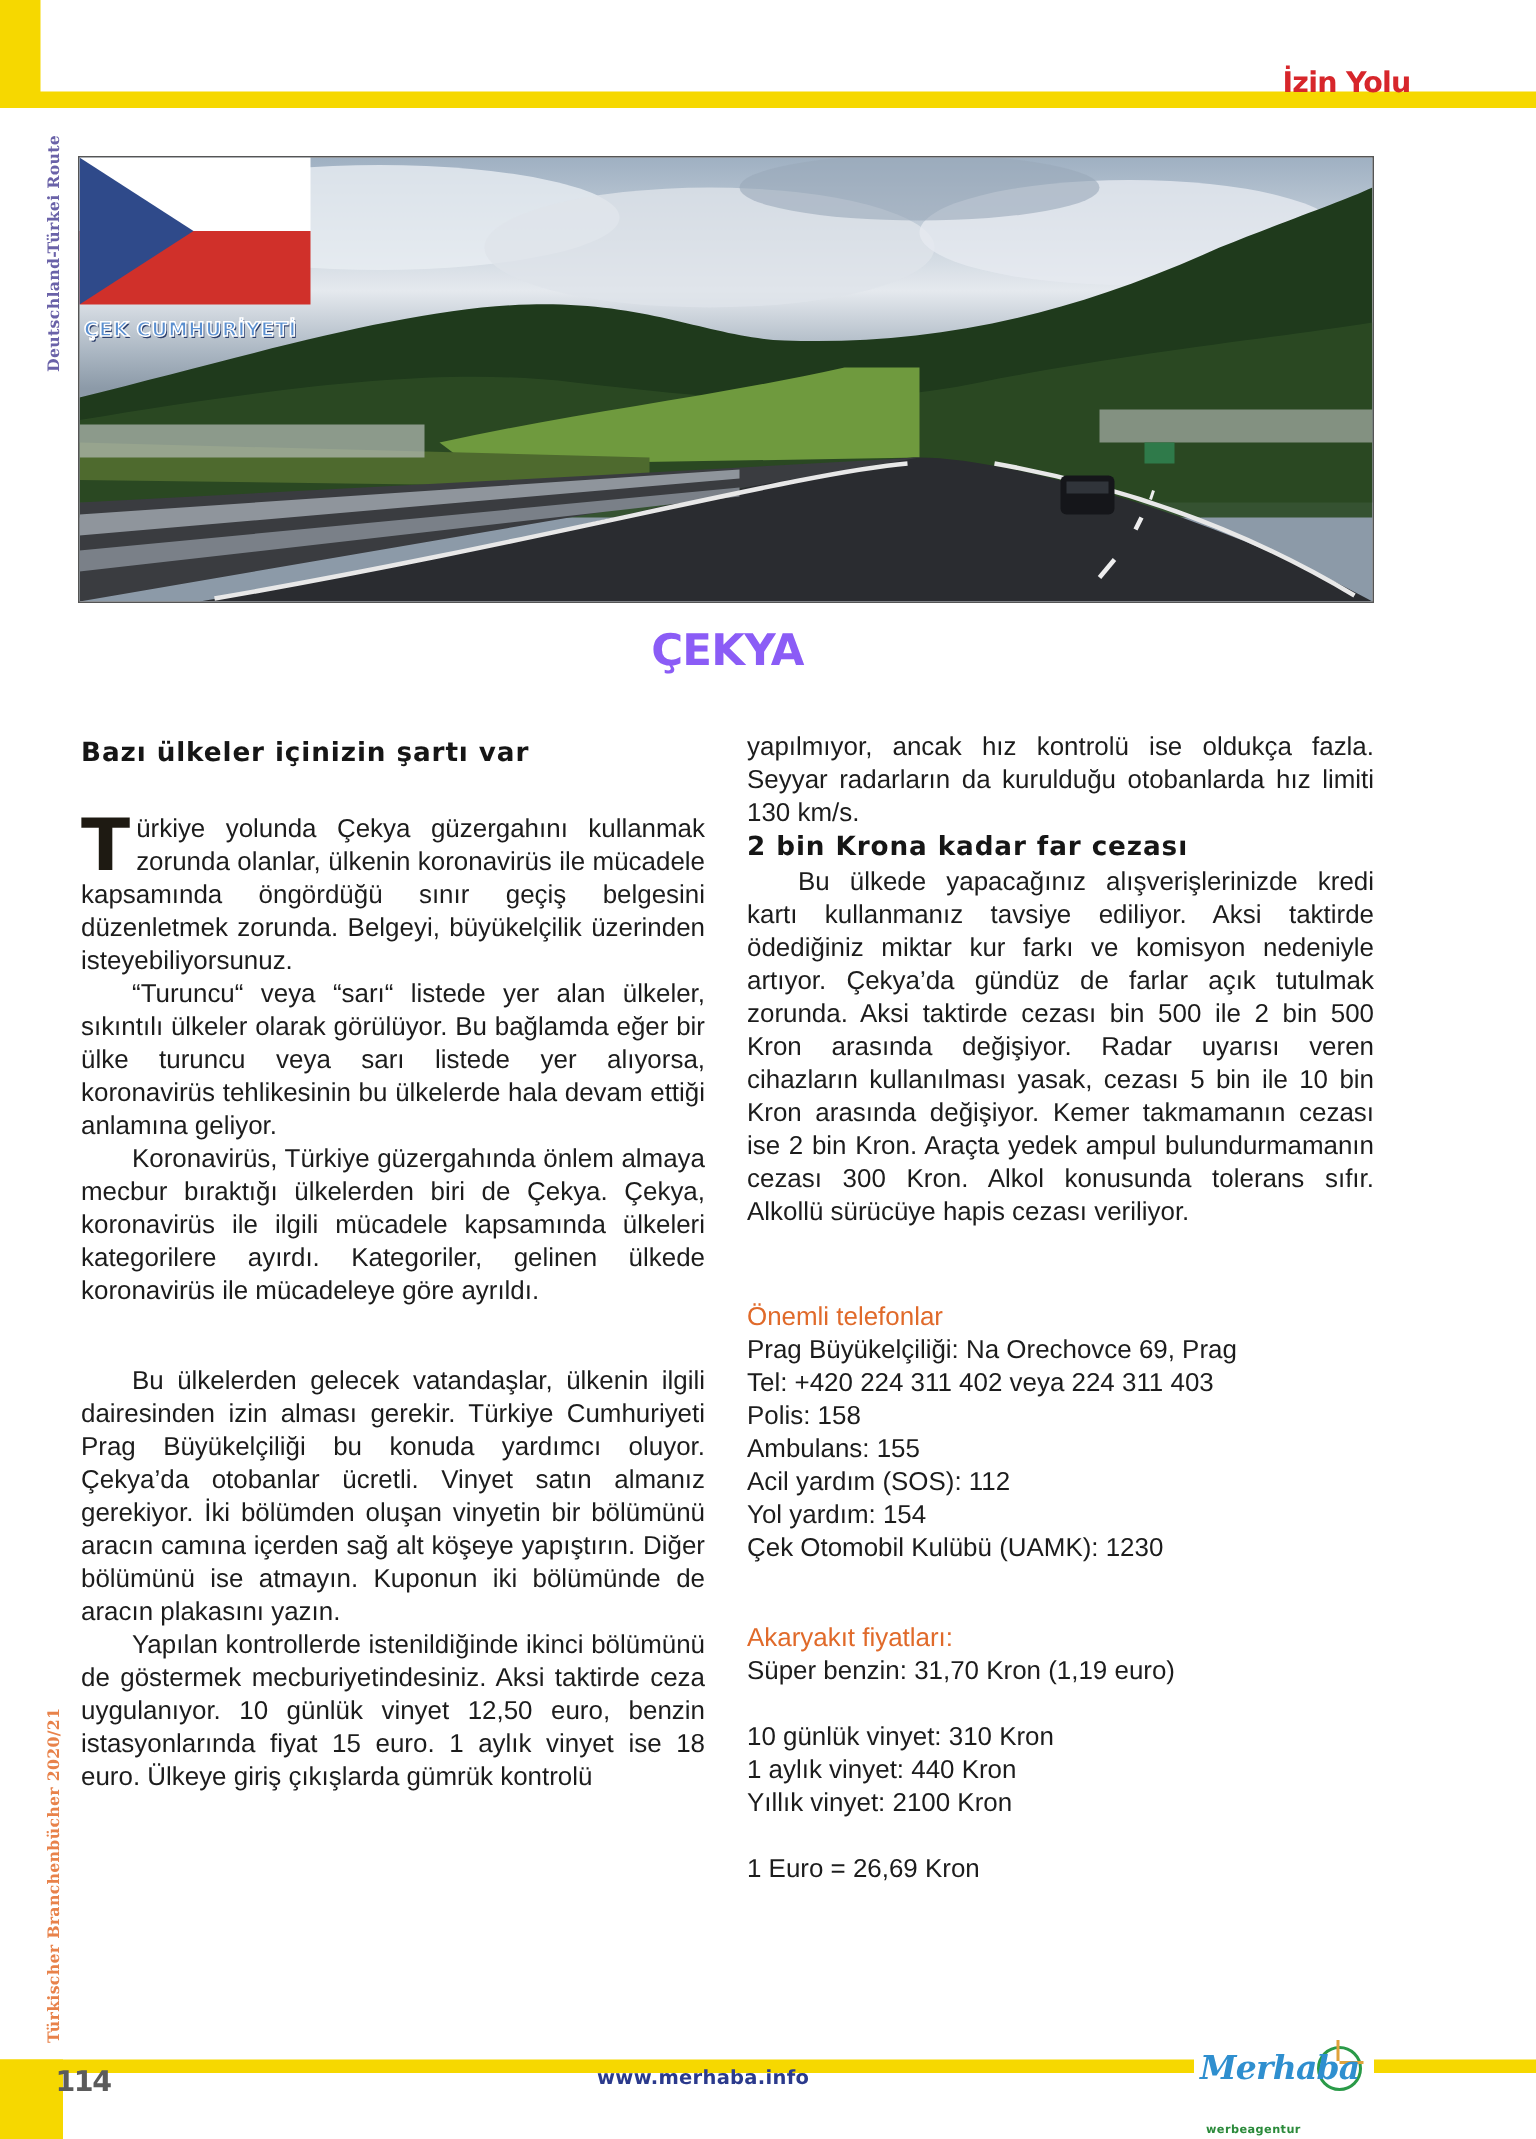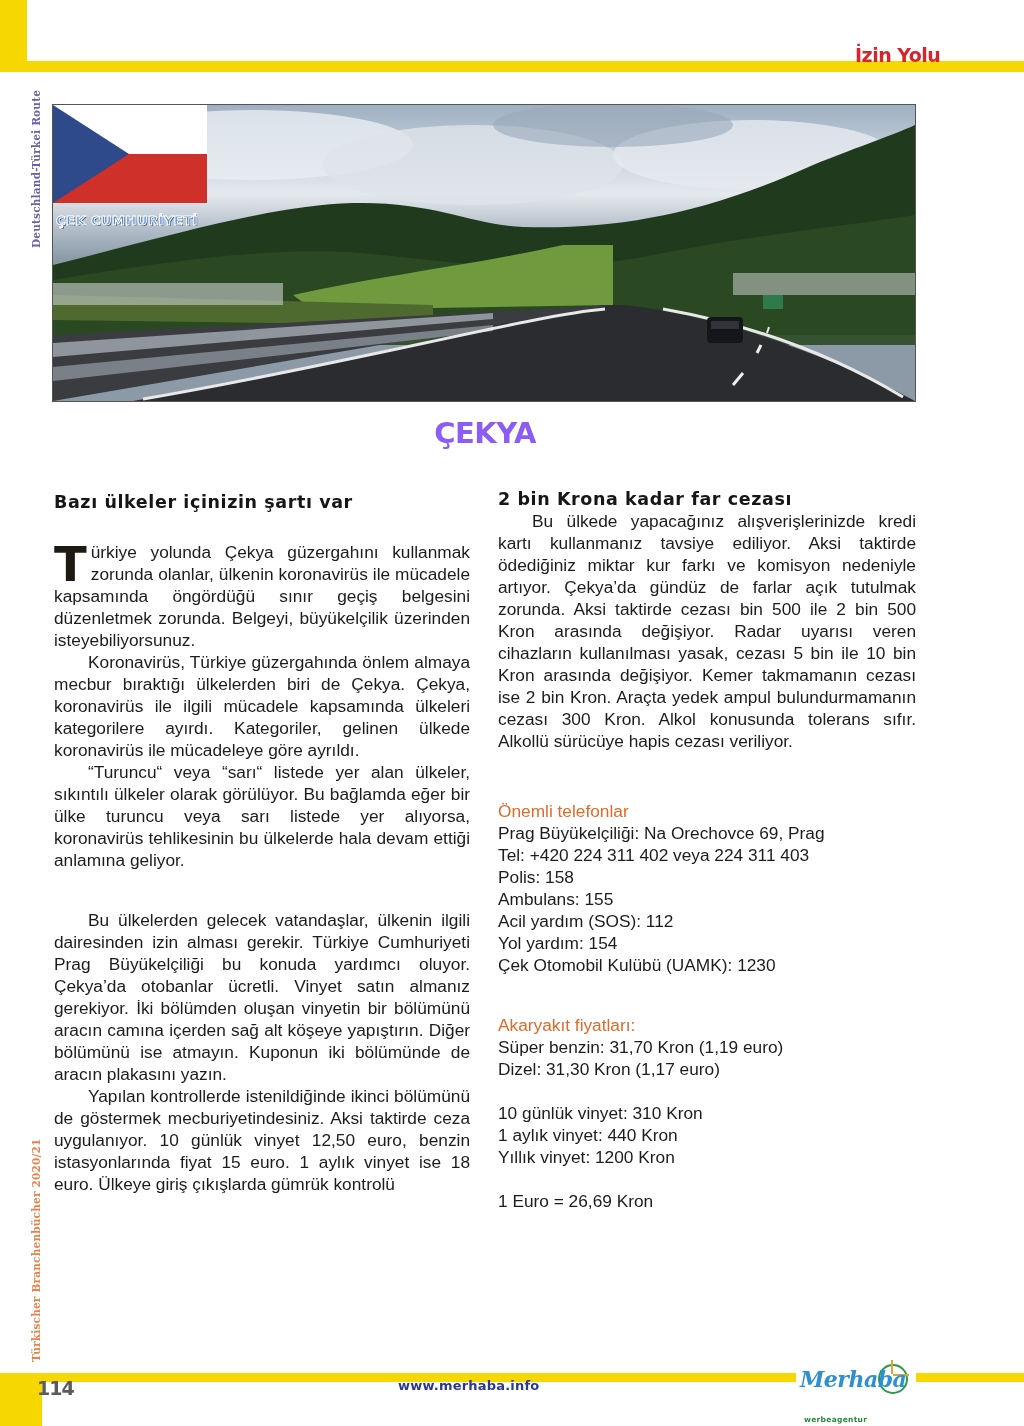--- a/index.html
+++ b/index.html
@@ -143,47 +143,47 @@
   </div>
   <div class="hero-title">ÇEK CUMHURİYETİ</div>
 </div>
 
 <div class="page-title">ÇEKYA</div>
 
 <div class="col col-left">
   <p class="sub-head">Bazı ülkeler içinizin şartı var</p>
   <div class="gap-lg"></div>
   <p><span class="drop-cap">T</span><span>ürkiye yolunda Çekya güzergahını kullanmak zorunda olanlar, ülkenin koronavirüs ile mücadele kapsamında öngördüğü sınır geçiş belgesini düzenletmek zorunda. Belgeyi, büyükelçilik üzerinden isteyebiliyorsunuz.</span></p>
+  <p class="indent">“Turuncu“ veya “sarı“ listede yer alan ülkeler, sıkıntılı ülkeler olarak görülüyor. Bu bağlamda eğer bir ülke turuncu veya sarı listede yer alıyorsa, koronavirüs tehlikesinin bu ülkelerde hala devam ettiği anlamına geliyor.</p>
   <p class="indent">Koronavirüs, Türkiye güzergahında önlem almaya mecbur bıraktığı ülkelerden biri de Çekya. Çekya, koronavirüs ile ilgili mücadele kapsamında ülkeleri kategorilere ayırdı. Kategoriler, gelinen ülkede koronavirüs ile mücadeleye göre ayrıldı.</p>
-  <p class="indent">“Turuncu“ veya “sarı“ listede yer alan ülkeler, sıkıntılı ülkeler olarak görülüyor. Bu bağlamda eğer bir ülke turuncu veya sarı listede yer alıyorsa, koronavirüs tehlikesinin bu ülkelerde hala devam ettiği anlamına geliyor.</p>
   <div class="gap-xl"></div>
   <p class="indent">Bu ülkelerden gelecek vatandaşlar, ülkenin ilgili dairesinden izin alması gerekir. Türkiye Cumhuriyeti Prag Büyükelçiliği bu konuda yardımcı oluyor. Çekya’da otobanlar ücretli. Vinyet satın almanız gerekiyor. İki bölümden oluşan vinyetin bir bölümünü aracın camına içerden sağ alt köşeye yapıştırın. Diğer bölümünü ise atmayın. Kuponun iki bölümünde de aracın plakasını yazın.</p>
   <p class="indent">Yapılan kontrollerde istenildiğinde ikinci bölümünü de göstermek mecburiyetindesiniz. Aksi taktirde ceza uygulanıyor. 10 günlük vinyet 12,50 euro, benzin istasyonlarında fiyat 15 euro. 1 aylık vinyet ise 18 euro. Ülkeye giriş çıkışlarda gümrük kontrolü</p>
 </div>
 
 <div class="col col-right">
+  <p>yapılmıyor, ancak hız kontrolü ise oldukça fazla. Seyyar radarların da kurulduğu otobanlarda hız limiti 130 km/s.</p>
   <p class="sub-head" style="margin-top:2px">2 bin Krona kadar far cezası</p>
   <p class="indent">Bu ülkede yapacağınız alışverişlerinizde kredi kartı kullanmanız tavsiye ediliyor. Aksi taktirde ödediğiniz miktar kur farkı ve komisyon nedeniyle artıyor. Çekya’da gündüz de farlar açık tutulmak zorunda. Aksi taktirde cezası bin 500 ile 2 bin 500 Kron arasında değişiyor. Radar uyarısı veren cihazların kullanılması yasak, cezası 5 bin ile 10 bin Kron arasında değişiyor. Kemer takmamanın cezası ise 2 bin Kron. Araçta yedek ampul bulundurmamanın cezası 300 Kron. Alkol konusunda tolerans sıfır. Alkollü sürücüye hapis cezası veriliyor.</p>
   <div class="gap-xl" style="height:48px"></div>
   <p class="orange-head">Önemli telefonlar</p>
   <p class="info-line">Prag Büyükelçiliği: Na Orechovce 69, Prag</p>
   <p class="info-line">Tel: +420 224 311 402 veya 224 311 403</p>
   <p class="info-line">Polis: 158</p>
   <p class="info-line">Ambulans: 155</p>
   <p class="info-line">Acil yardım (SOS): 112</p>
   <p class="info-line">Yol yardım: 154</p>
   <p class="info-line">Çek Otomobil Kulübü (UAMK): 1230</p>
   <div class="gap-md" style="height:38px"></div>
   <p class="orange-head">Akaryakıt fiyatları:</p>
   <p class="info-line">Süper benzin: 31,70 Kron (1,19 euro)</p>
-  <p class="info-line">Dizel: 31,30 Kron (1,17 euro)</p>
   <div class="gap-md"></div>
   <p class="info-line">10 günlük vinyet: 310 Kron</p>
   <p class="info-line">1 aylık vinyet: 440 Kron</p>
-  <p class="info-line">Yıllık vinyet: 1200 Kron</p>
+  <p class="info-line">Yıllık vinyet: 2100 Kron</p>
   <div class="gap-md"></div>
   <p class="info-line">1 Euro = 26,69  Kron</p>
 </div>
 
 <div class="yellow-bottom-rule"></div>
 <div class="yellow-left-bottom"></div>
 <div class="page-number">114</div>
 <div class="footer-url">www.merhaba.info</div>
 <div class="logo">
   <div class="logo-circle"></div>

